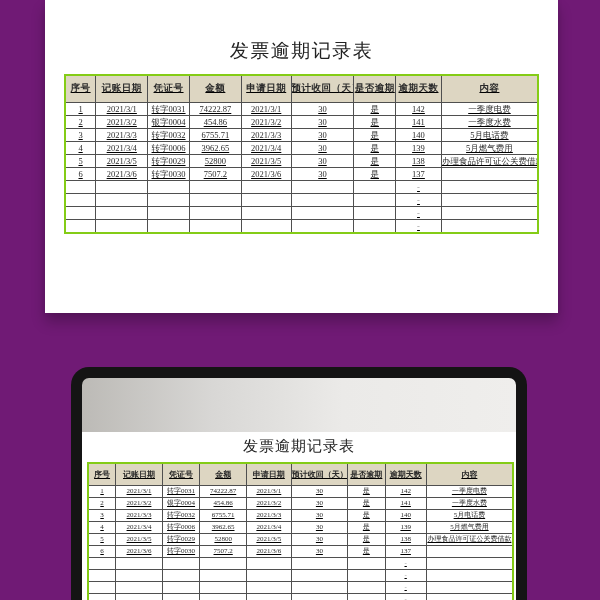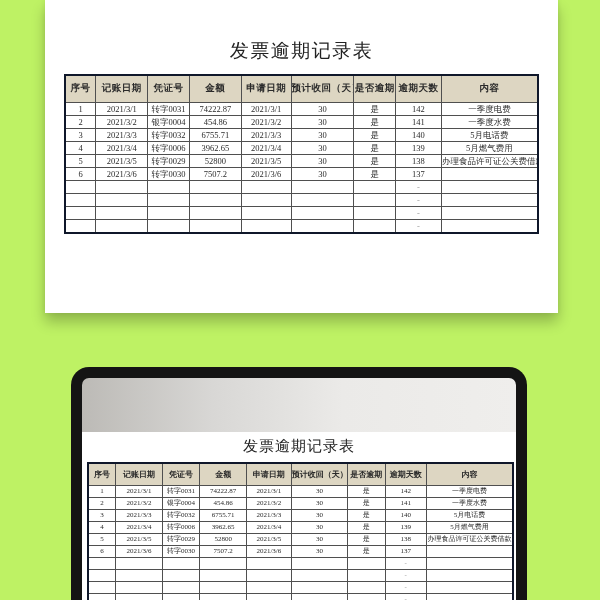--- a/index.html
+++ b/index.html
@@ -1,36 +1,36 @@
 <!DOCTYPE html>
 <html><head>
 <meta charset="utf-8">
 <style>
   html,body{margin:0;padding:0;}
   body{font-family:"Liberation Serif","DejaVu Serif",serif;}
-  .canvas{position:relative;width:600px;height:600px;overflow:hidden;background:#bef264;}
+  .canvas{position:relative;width:600px;height:600px;overflow:hidden;background:#701a75;}
 
   
   .doc-page{
     position:absolute;left:45px;top:0;width:513px;height:313px;
     background:#ffffff;
     box-shadow:0 9px 13px rgba(0,0,0,0.24), 0 0 5px rgba(0,0,0,0.08);
   }
   .doc-title{
     margin:0;padding-top:40px;text-align:center;
     font-size:19px;font-weight:400;letter-spacing:1.5px;color:#222;line-height:1.2;
   }
 
   
   table.invoice{border-collapse:collapse;table-layout:fixed;background:#fff;}
   table.invoice th,table.invoice td{
     border:1px solid #4f4f4f;text-align:center;vertical-align:middle;
     padding:0;line-height:1;overflow:hidden;white-space:nowrap;color:#2a2a2a;
   }
-  table.invoice{border:2px solid #0f172a;}
+  table.invoice{border:2px solid #84cc16;text-decoration:underline;}
   table.invoice th{background:#ddd6c2;font-weight:700;}
   table.invoice td.dash{color:#9a9a9a;}
 
   .top-table{width:475px;margin:11px auto 0;}
   .top-table th{height:26px;font-size:9.5px;letter-spacing:0.5px;}
   .top-table td{height:12px;font-size:8.5px;}
 
   
   .tablet{
     position:absolute;left:71px;top:367px;width:456px;height:260px;

